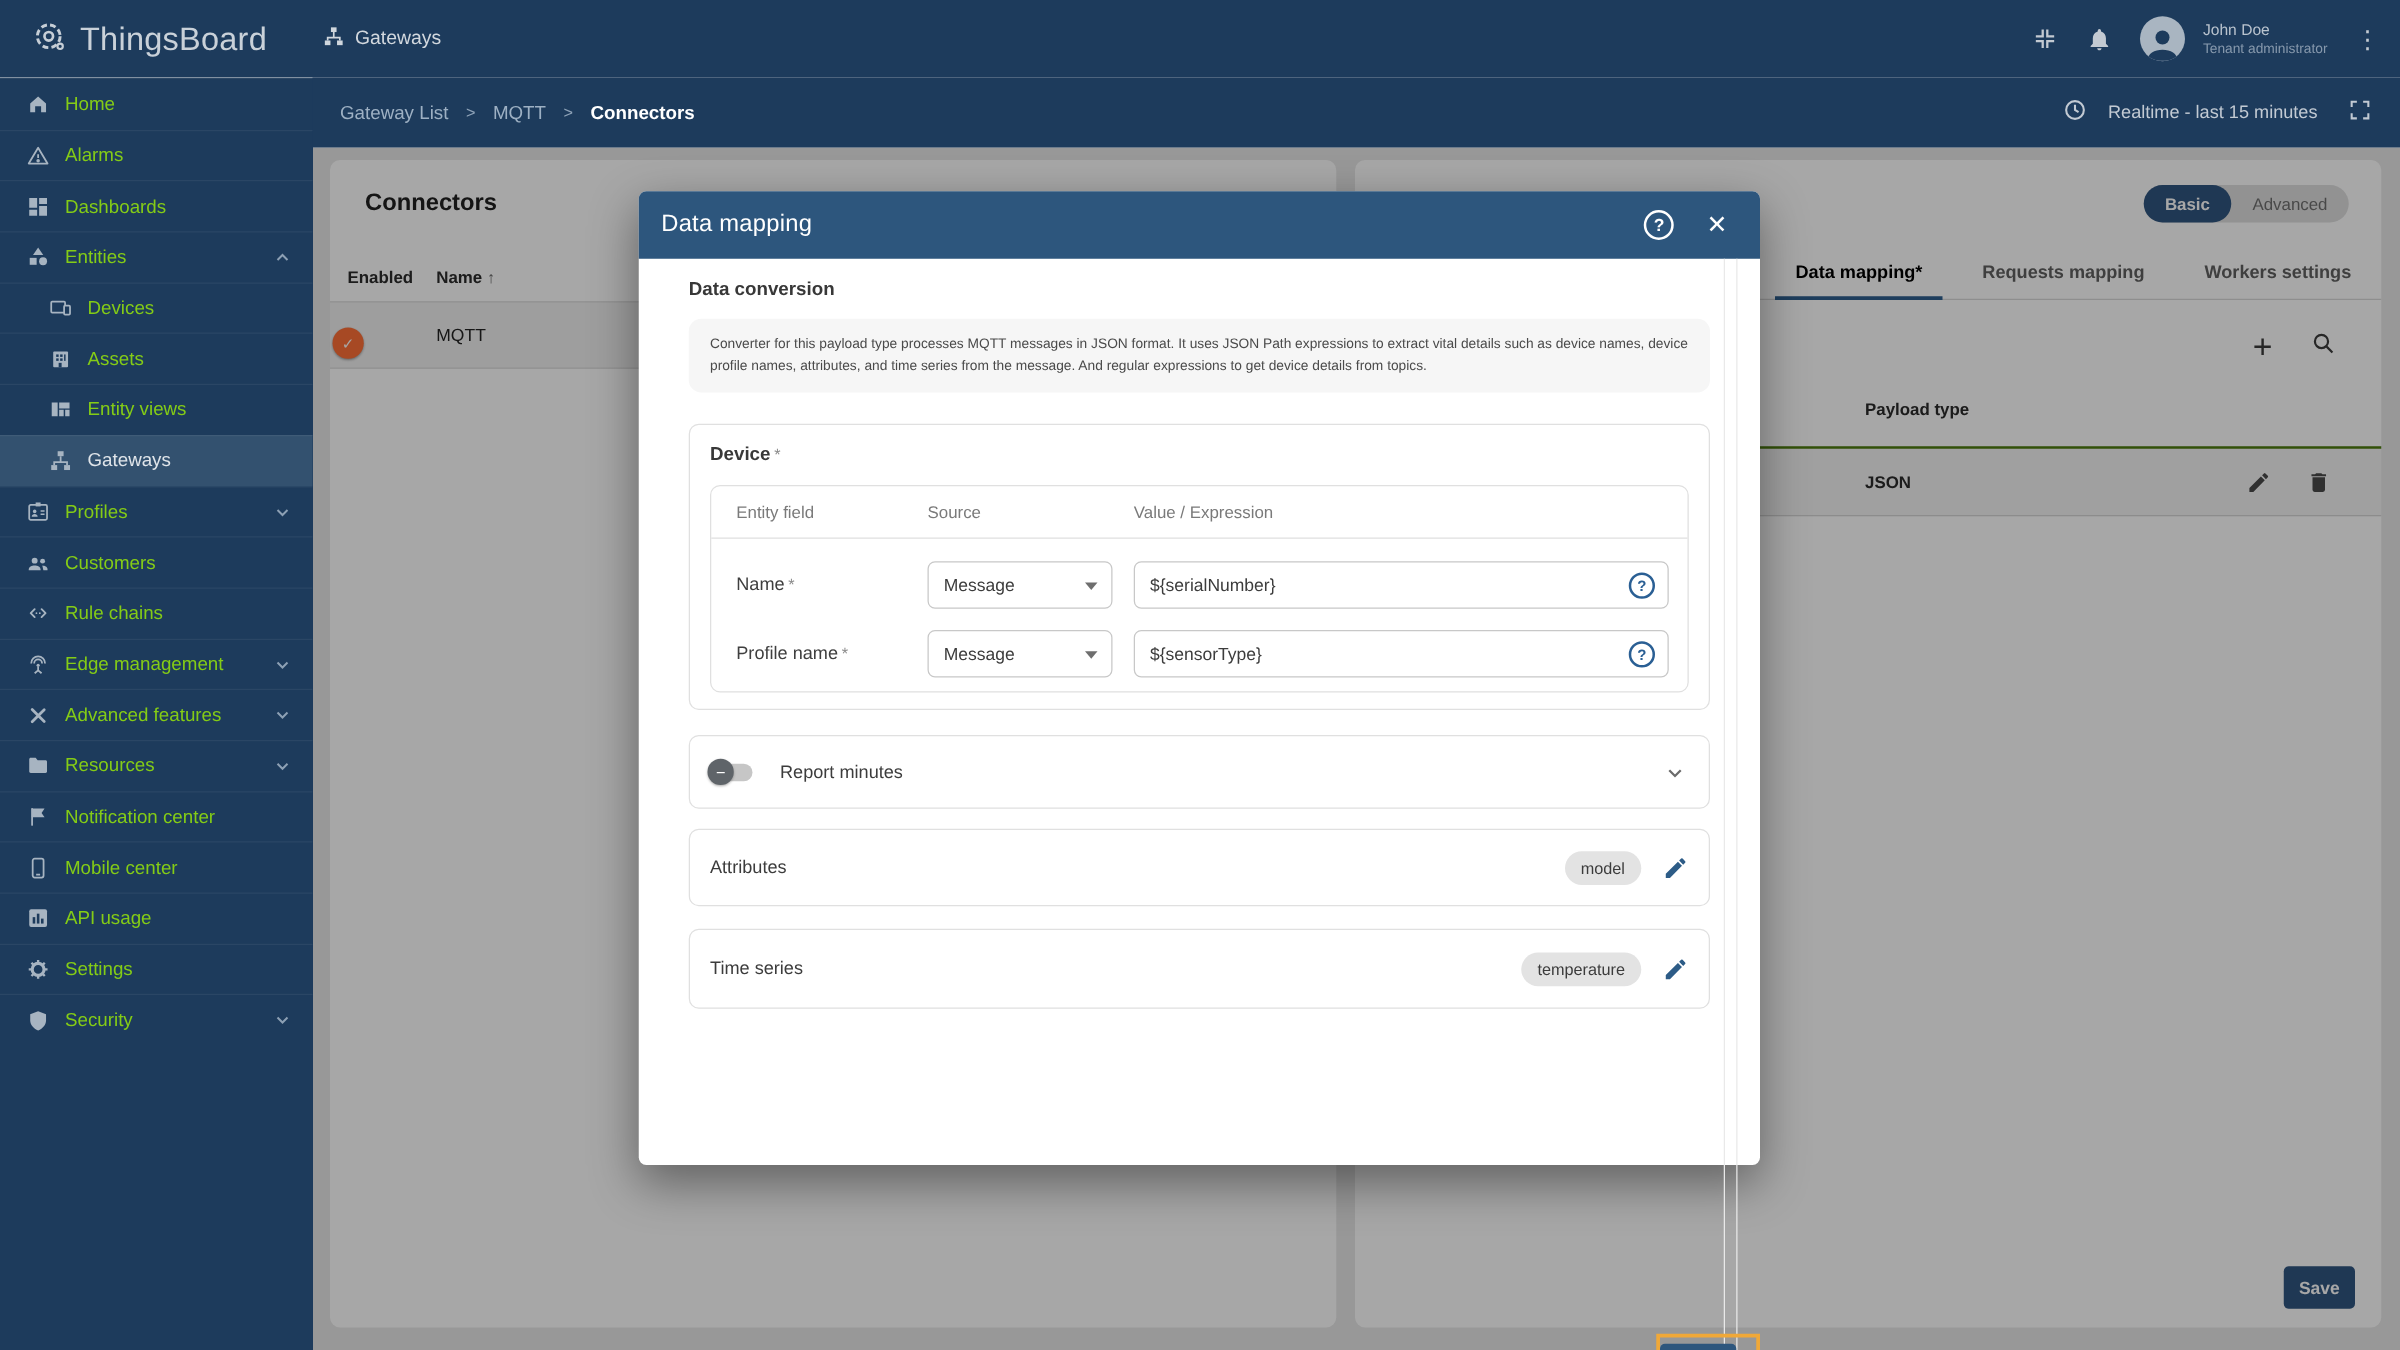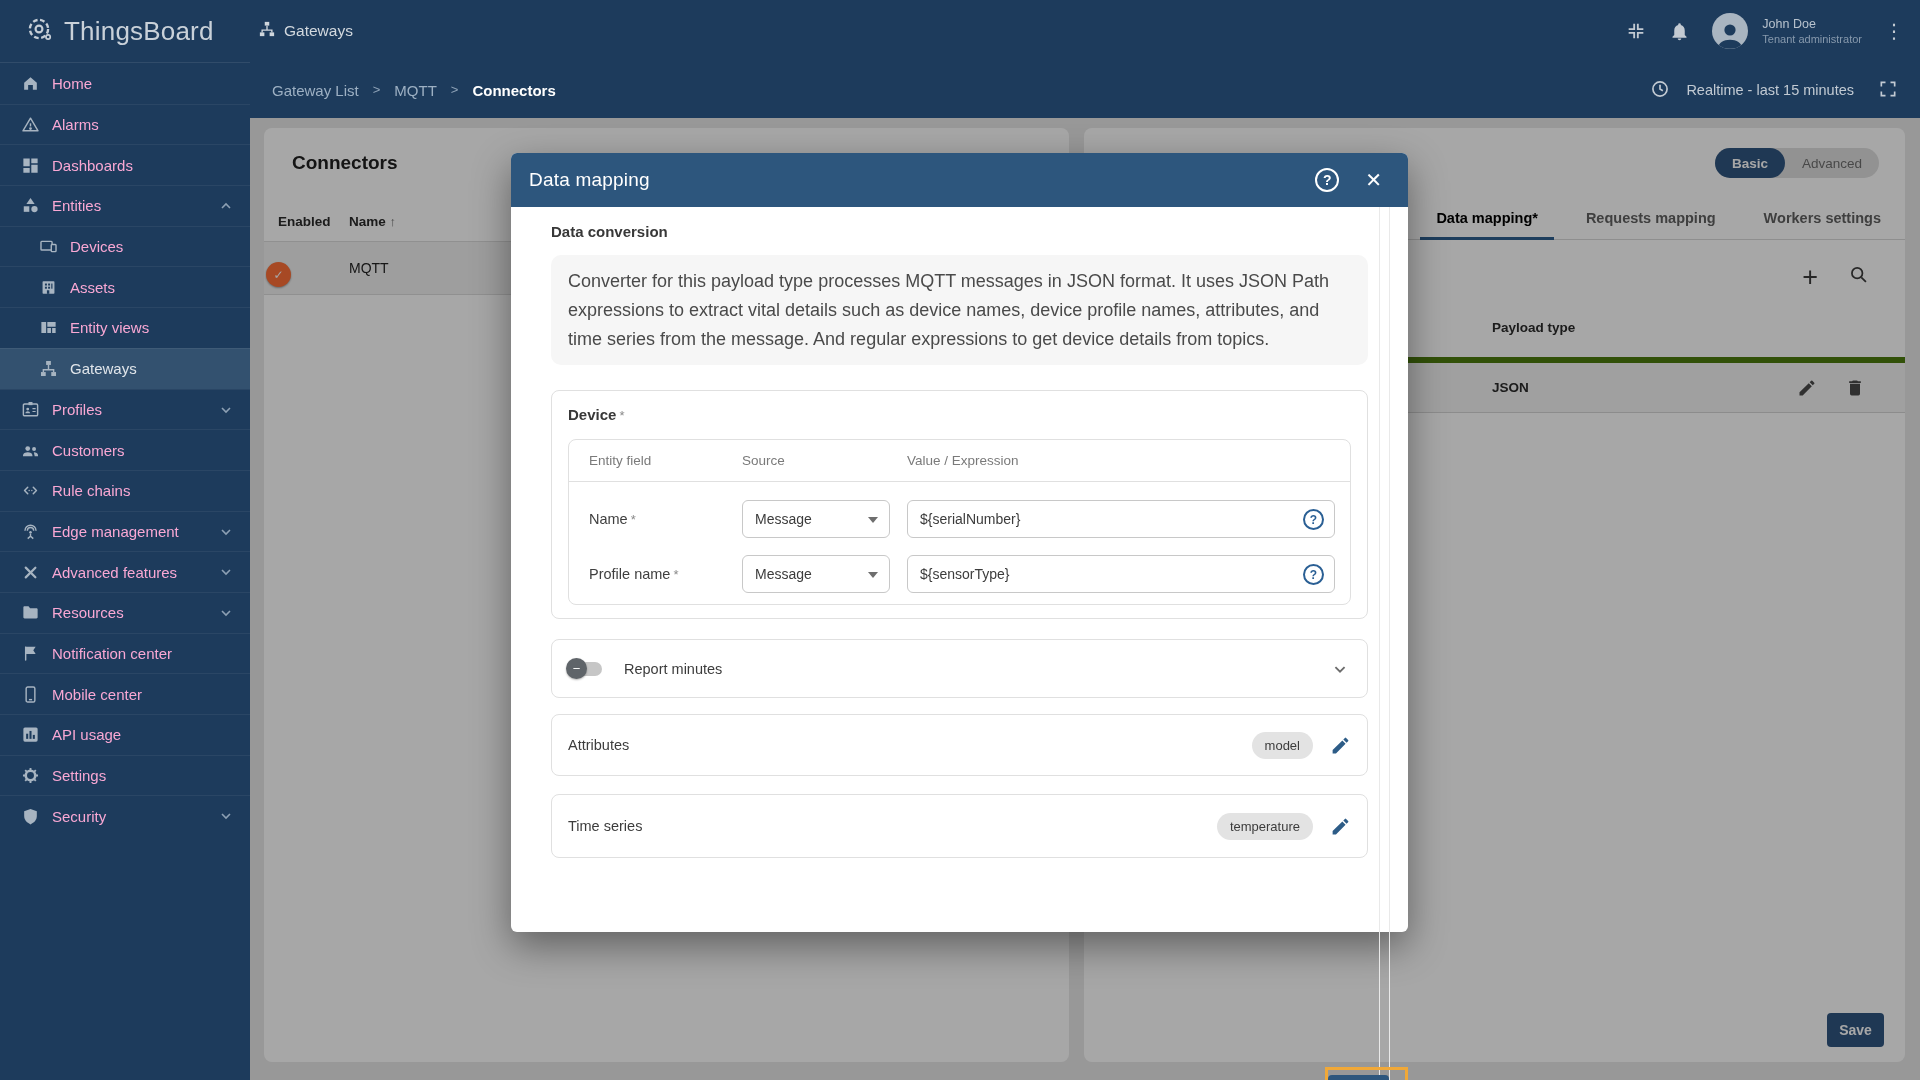--- a/index.html
+++ b/index.html
@@ -25,21 +25,21 @@
   .subbar { position:absolute; left:250px; top:62px; right:0; height:56px; background:#1d3b5c;
     display:flex; align-items:center; padding:0 22px 0 22px; z-index:19; }
   .crumbs { display:flex; gap:14px; font-size:15px; color:#9db0c3; }
   .crumbs .sep { font-size:13px; color:#8fa3b8; }
   .crumbs .cur { color:#ffffff; font-weight:bold; }
   .subbar-right { margin-left:auto; display:flex; align-items:center; gap:16px; color:#c2cad3; font-size:14.5px; }
 
   
   .sidebar { position:absolute; left:0; top:62px; bottom:0; width:250px; background:#1d3b5c; z-index:20; border-top:1px solid rgba(255,255,255,.09); }
   .ni { height:40.7px; display:flex; align-items:center; padding-left:20px; position:relative;
-    color:#f9a8d4; font-size:15px; cursor:pointer; border-top:1px solid rgba(255,255,255,.06); }
+    color:#84cc16; font-size:15px; cursor:pointer; border-top:1px solid rgba(255,255,255,.06); }
   .ni:first-child { border-top:none; }
   .nic { width:20px; display:flex; justify-content:center; margin-right:12px; color:#a7b4c1; }
   .nic svg { width:19px; height:19px; }
   .ni.sub { padding-left:38px; }
   .ni.sel { background:#33516f; color:#e0e5ea; }
   .nchev { position:absolute; right:16px; top:12px; color:#8da0b4; }
 
   
   .content { position:absolute; left:250px; top:118px; right:0; bottom:0; background:#e8e8e8; }
   .backdrop { position:absolute; inset:0; background:rgba(0,0,0,.345); z-index:5; }
@@ -62,39 +62,39 @@
   .mode-pill .seg.on { background:#305680; color:#ffffff; font-weight:bold; }
   .tabs { position:absolute; top:68px; left:0; right:0; height:44px; display:flex; justify-content:flex-end;
     border-bottom:1px solid #d9d9d9; }
   .tab { padding:0 24px; display:flex; align-items:center; font-size:14.5px; font-weight:bold; color:#616161; cursor:pointer; position:relative; }
   .tab.on { color:#000000; }
   .tab.on:after { content:""; position:absolute; left:8px; right:8px; bottom:-1px; height:3px; background:#2e5f8f; }
   .tbl-icons { position:absolute; top:136px; right:36px; display:flex; gap:30px; align-items:center; color:#3c3c3c; }
   .plus-g { font-size:27px; font-weight:normal; line-height:20px; color:#3c3c3c; }
   .pt-head { position:absolute; top:192px; left:408px; font-size:13.5px; font-weight:bold; color:#2b2b2b; }
   .pt-row { position:absolute; top:229px; left:0; right:0; height:56px; background:rgba(0,0,0,.045);
-    border-top:6px solid #4d7c0f; border-bottom:1px solid #d6d6d6; display:flex; align-items:center; font-size:13.5px; font-weight:bold; color:#2b2b2b; }
+    border-top:2px solid #4d7c0f; border-bottom:1px solid #d6d6d6; display:flex; align-items:center; font-size:13.5px; font-weight:bold; color:#2b2b2b; }
   .pt-row .pt-val { margin-left:408px; }
   .row-acts { margin-left:auto; display:flex; gap:28px; padding-right:40px; color:#4a4a4a; }
   .save-btn { position:absolute; right:21px; bottom:15px; width:57px; height:34px; border:none; border-radius:4px;
     background:#305680; color:#fff; font-size:14px; font-weight:bold; cursor:pointer; font-family:inherit; }
 
   
   .modal { position:fixed; left:511px; top:153px; width:897px; height:779px; background:#fff; border-radius:6px;
     z-index:10; box-shadow:0 14px 38px rgba(0,0,0,.42); }
   .m-head { height:54px; background:#2d567d; border-radius:6px 6px 0 0; display:flex; align-items:center; padding:0 26px 0 18px; }
   .m-title { color:#fff; font-size:19px; letter-spacing:.2px; }
   .m-head-ic { margin-left:auto; display:flex; align-items:center; gap:26px; }
   .help-c { width:24px; height:24px; border:2px solid #fff; border-radius:50%; color:#fff; font-size:14px; font-weight:bold;
     display:flex; align-items:center; justify-content:center; cursor:pointer; }
   .close-x { color:#fff; font-size:20px; cursor:pointer; line-height:1; }
   .m-body { position:relative; padding:16px 40px 0 40px; height:914px; }
   .m-scroll { position:absolute; top:0; bottom:4px; right:18px; width:11px; border-left:1px solid #e9e9e9; border-right:1px solid #e9e9e9; }
   .sec-h { font-size:15px; font-weight:bold; color:#383838; }
-  .info-box { margin-top:15px; background:#f6f6f6; border-radius:10px; padding:12px 17px; font-size:18px; color:#4a4a4a; line-height:1.6; width:817px; }
+  .info-box { margin-top:15px; background:#f6f6f6; border-radius:10px; padding:12px 17px; font-size:11px; color:#4a4a4a; line-height:1.6; width:817px; }
   .dev-card { margin-top:25px; width:817px; border:1px solid #e0e0e0; border-radius:8px; padding:15px 16px 13px 16px; }
   .dev-h { font-size:15px; font-weight:bold; color:#383838; }
   .req { color:#8a8a8a; font-size:13px; font-weight:normal; margin-left:3px; }
   .dev-tbl { margin-top:16px; border:1px solid #e0e0e0; border-radius:8px; }
   .dt-head { display:grid; grid-template-columns:153px 165px 1fr; padding:13px 15px 13px 20px; border-bottom:1px solid #e0e0e0;
     font-size:13.5px; color:#7a7a7a; }
   .dt-body { padding:18px 15px 11px 20px; display:flex; flex-direction:column; gap:17px; }
   .dt-row { display:grid; grid-template-columns:153px 165px 1fr; align-items:center; }
   .f-label { font-size:14.5px; color:#3f3f3f; }
   .sel-box { width:148px; height:38px; border:1px solid #c8c8c8; border-radius:6px; display:flex; align-items:center;

